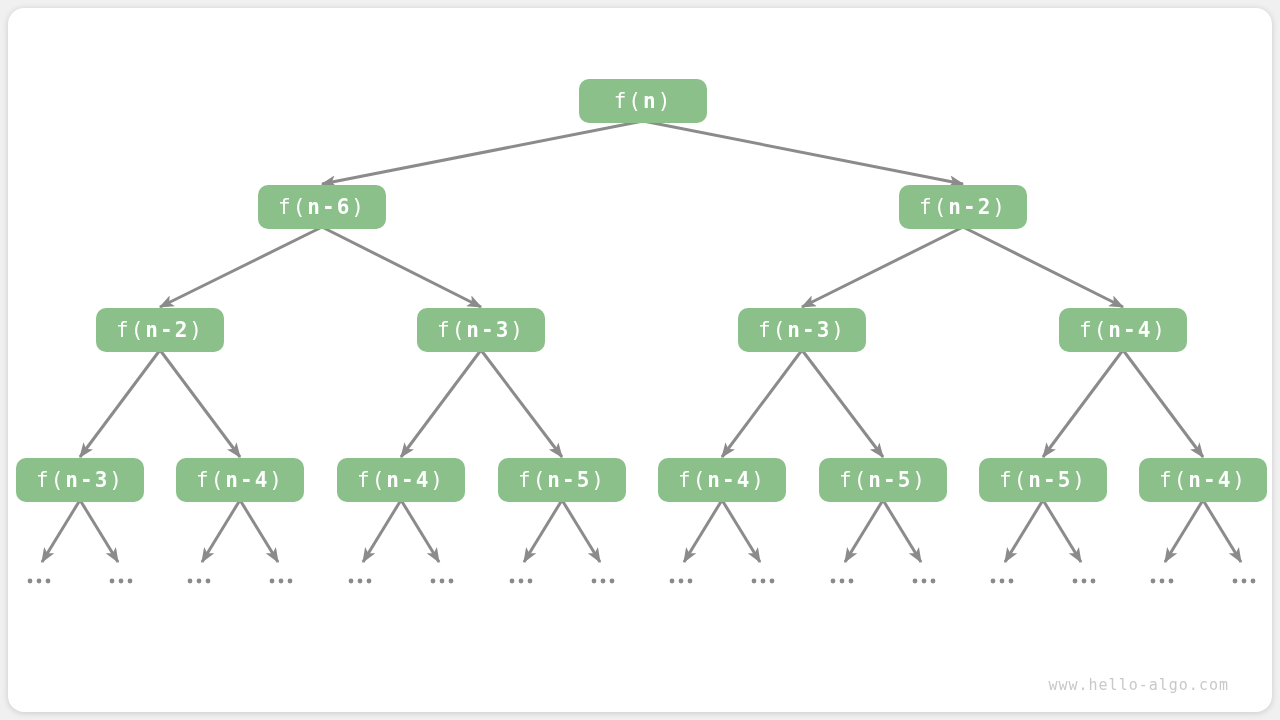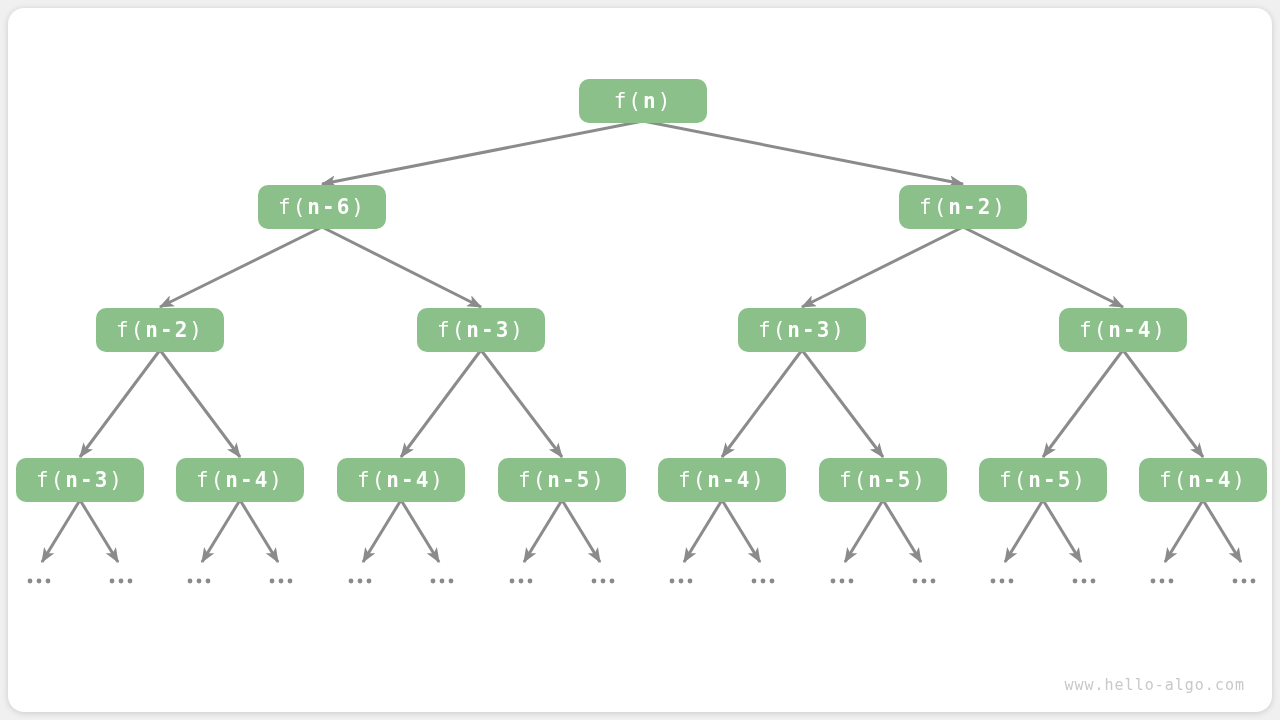--- a/index.html
+++ b/index.html
@@ -35,21 +35,21 @@
     background: var(--node-fill, #8bc08a);
     color: var(--node-text, #ffffff);
     display: flex; align-items: center; justify-content: center;
     font-size: 21px;
     letter-spacing: 2px;
     white-space: nowrap;
   }
   .tree-node b { font-weight: bold; }
   .watermark {
     position: absolute;
-    right: 35px; top: 676px;
+    right: 51px; top: 676px;
     font-size: 15px;
     letter-spacing: 1px;
     color: var(--wm-color, #c9c9c9);
   }
 </style>
 </head>
 <body style="background: rgb(240, 240, 240);">
 
 <div class="panel"></div>
 

